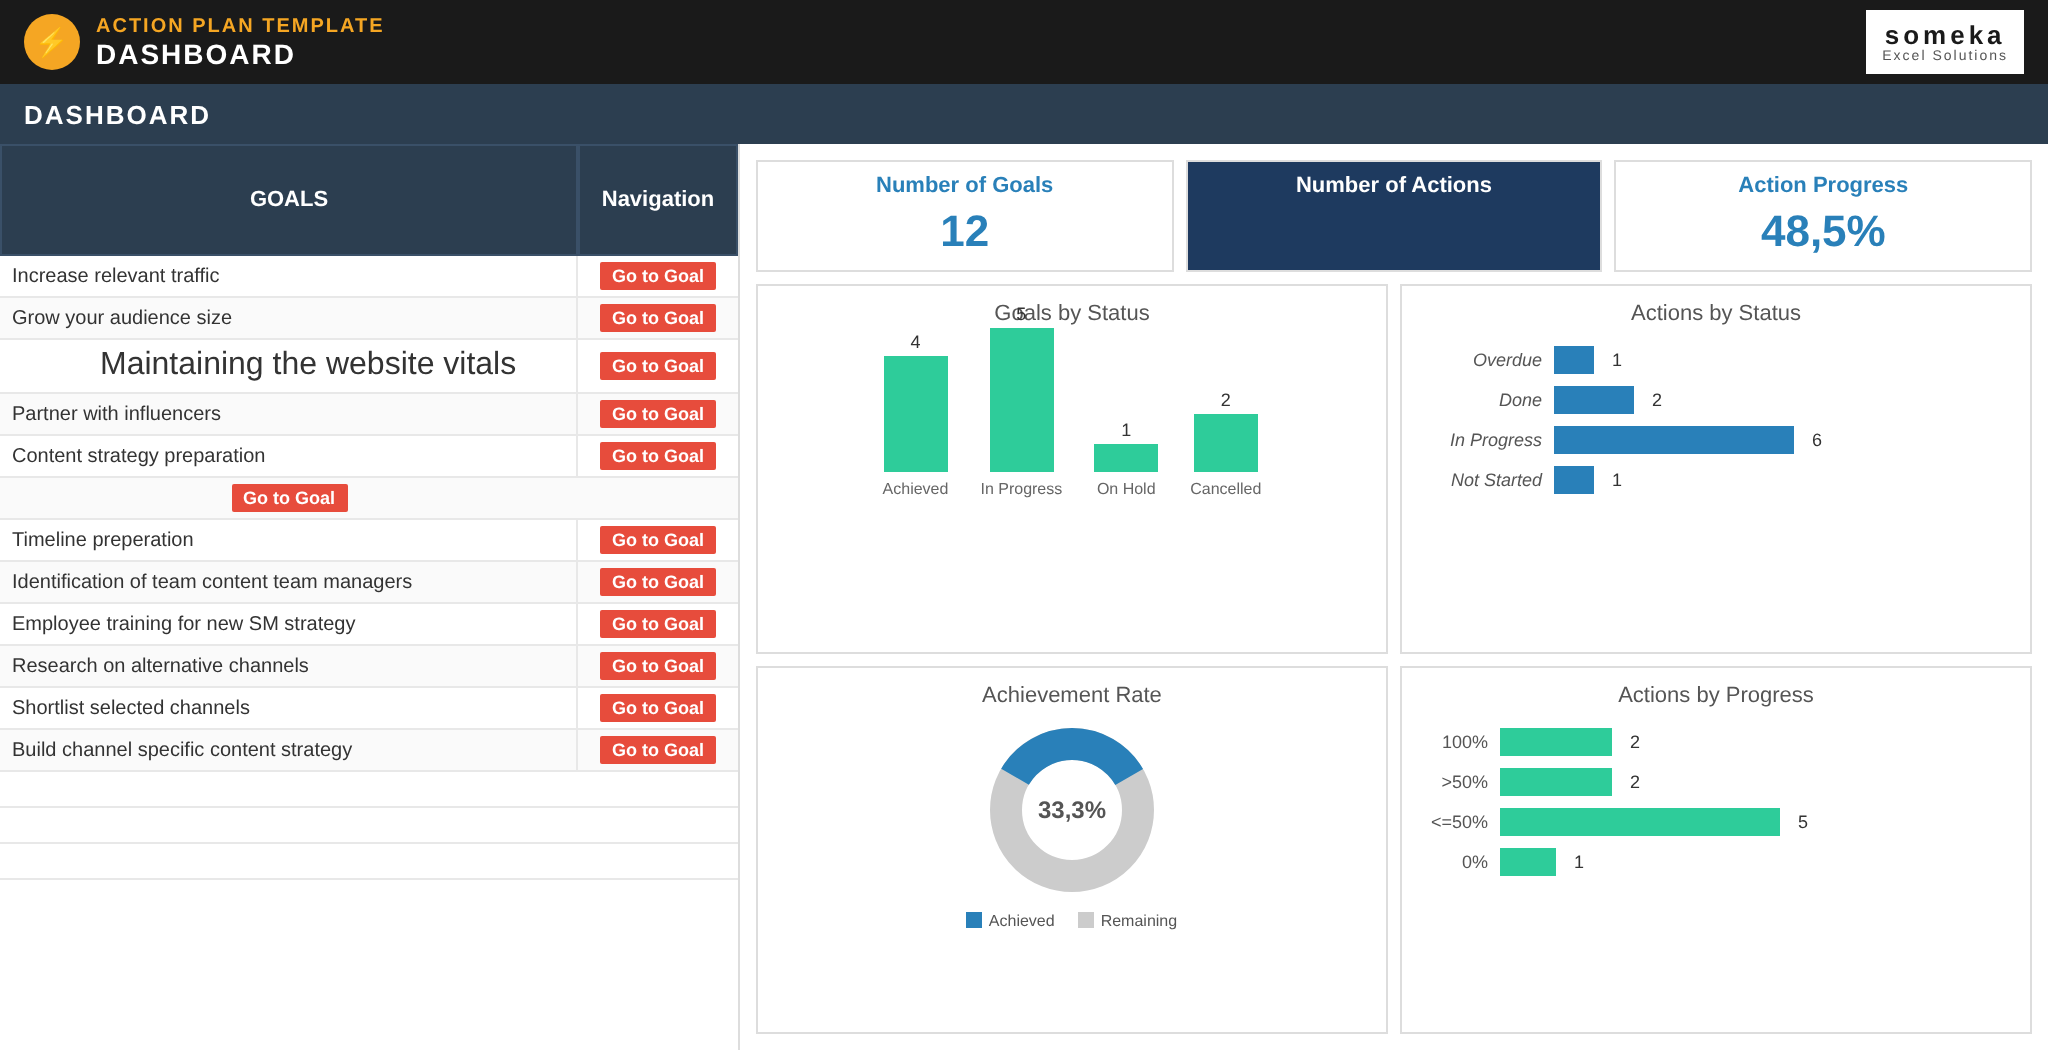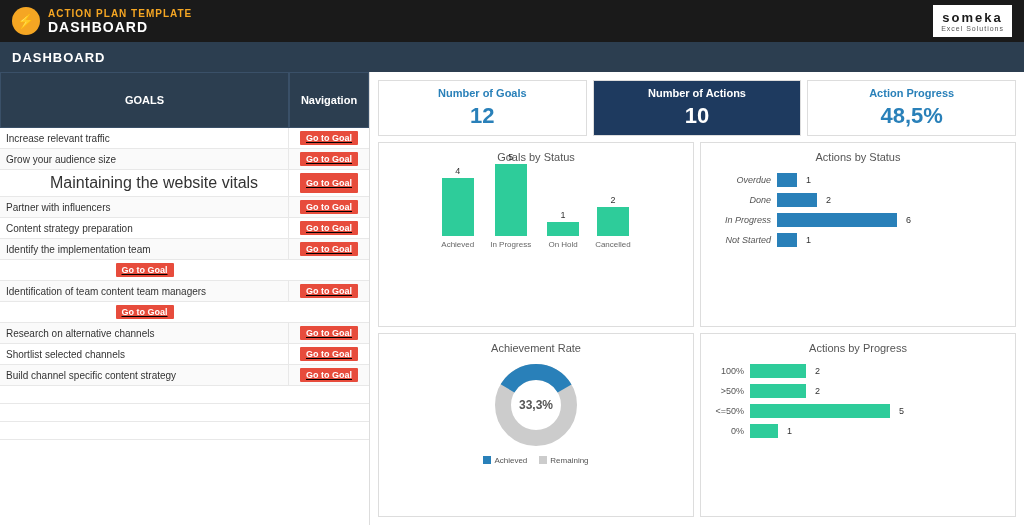--- a/index.html
+++ b/index.html
@@ -22,21 +22,21 @@
     
     .main { display: flex; height: calc(525px - 72px); background: white; }
 
     
     .left-panel { width: 370px; border-right: 1px solid #ddd; overflow: hidden; }
     .goals-header { display: grid; grid-template-columns: 1fr 80px; background: #2c3e50; }
     .goals-header-cell { color: white; font-size: 11px; font-weight: bold; text-align: center; padding: 21px 4px; border: 1px solid #3a5068; }
     .goal-row { display: grid; grid-template-columns: 1fr 80px; border-bottom: 1px solid #e8e8e8; }
     .goal-row:nth-child(even) { background: #fafafa; }
     .goal-name { font-size: 10px; color: #333; padding: 4px 6px; display: flex; align-items: center; border-right: 1px solid #e8e8e8; }
-    .goal-nav { display: flex; justify-content: center; padding: 3px 4px; text-decoration: underline; }
+    .goal-nav { display: flex; align-items: center; justify-content: center; padding: 3px 4px; }
     .btn-goto { background: #e74c3c; color: white; font-size: 9px; font-weight: bold; padding: 2px 6px; border: none; cursor: pointer; border-radius: 1px; white-space: nowrap; }
     .empty-row { height: 18px; border-bottom: 1px solid #e8e8e8; }
 
     
     .right-panel { flex: 1; padding: 8px; display: flex; flex-direction: column; gap: 6px; }
 
     
     .stats-row { display: grid; grid-template-columns: 1fr 1fr 1fr; gap: 6px; }
     .stat-card { border: 1px solid #ddd; text-align: center; padding: 6px 4px; }
     .stat-card.dark { background: #1e3a5f; }
@@ -132,37 +132,38 @@
       <button class="btn-goto">Go to Goal</button>
     </div>
   </div>
         <div class="goal-row">
     <div class="goal-name" style="font-size:10px;">Content strategy preparation</div>
     <div class="goal-nav">
       <button class="btn-goto">Go to Goal</button>
     </div>
   </div>
         <div class="goal-row">
-    <div class="goal-name" style="font-size:10px;">Identify the implementation team</div>
-    <div class="goal-nav">
-      <button class="btn-goto">Go to Goal</button>
-    </div>
-  </div>
-        <div class="goal-row">
+    <div class="goal-nav">
+      <button class="btn-goto">Go to Goal</button>
+    </div>
+  </div>
+        <div class="goal-row">
+    <div class="goal-name" style="font-size:10px;">Timeline preperation</div>
     <div class="goal-nav">
       <button class="btn-goto">Go to Goal</button>
     </div>
   </div>
         <div class="goal-row">
     <div class="goal-name" style="font-size:10px;">Identification of team content team managers</div>
     <div class="goal-nav">
       <button class="btn-goto">Go to Goal</button>
     </div>
   </div>
         <div class="goal-row">
+    <div class="goal-name" style="font-size:10px;">Employee training for new SM strategy</div>
     <div class="goal-nav">
       <button class="btn-goto">Go to Goal</button>
     </div>
   </div>
         <div class="goal-row">
     <div class="goal-name" style="font-size:10px;">Research on alternative channels</div>
     <div class="goal-nav">
       <button class="btn-goto">Go to Goal</button>
     </div>
   </div>
@@ -186,21 +187,20 @@
 
   <div class="right-panel">
 
     <div class="stats-row">
       <div class="stat-card">
         <div class="stat-label">Number of Goals</div>
         <div class="stat-value">12</div>
       </div>
       <div class="stat-card dark">
         <div class="stat-label white">Number of Actions</div>
-        <div class="stat-value white">10</div>
       </div>
       <div class="stat-card">
         <div class="stat-label">Action Progress</div>
         <div class="stat-value">48,5%</div>
       </div>
     </div>
 
     <div class="charts-row">
 
       <div class="chart-card">

